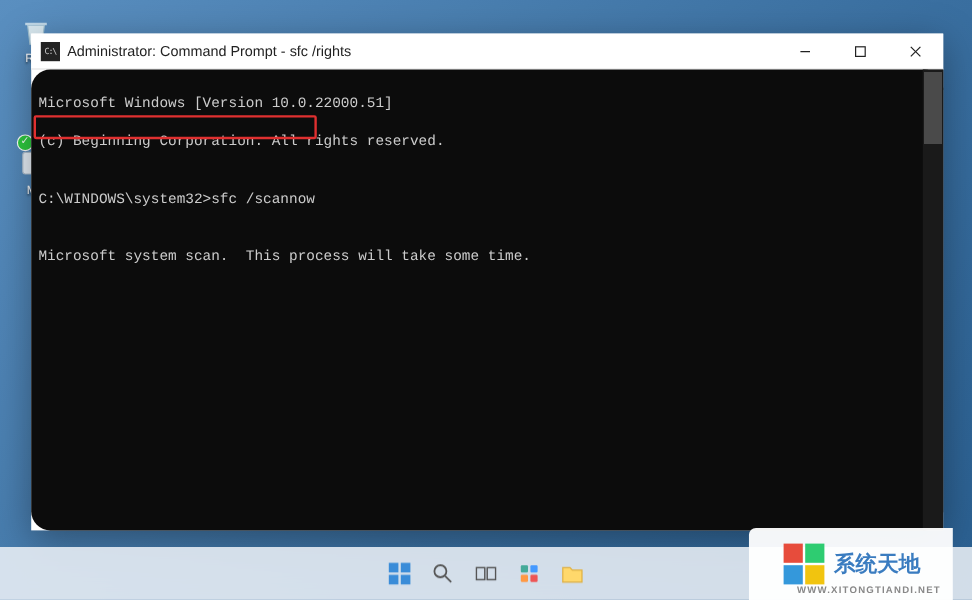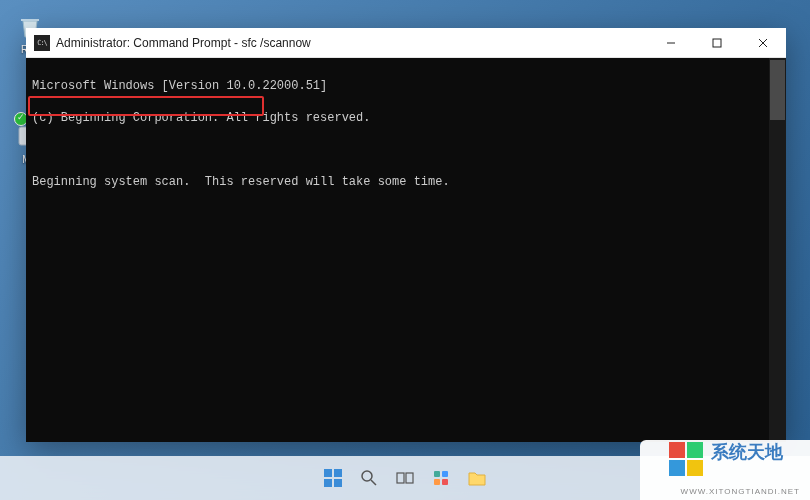--- a/index.html
+++ b/index.html
@@ -70,20 +70,21 @@
       flex: 1;
       background: #0c0c0c;
       color: #ccc;
       font-family: Consolas, 'Courier New', monospace;
       font-size: 12px;
       line-height: 16px;
       padding: 4px 6px;
       position: relative;
       white-space: pre;
       overflow: hidden;
+      border-radius: 16px;
     }
     .console .line { display:block; }
     .highlight-box {
       position: absolute;
       top: 38px;
       left: 2px;
       width: 236px;
       height: 20px;
       border: 2px solid #e03030;
       border-radius: 2px;
@@ -97,31 +98,31 @@
       background: rgba(240,243,248,0.85);
       backdrop-filter: blur(10px);
       display: flex;
       align-items: center;
       justify-content: center;
       gap: 8px;
     }
     .tb-icon { width:28px; height:28px; border-radius:4px; display:flex; align-items:center; justify-content:center; }
     .watermark {
       position: absolute;
-      bottom: 0; right: 0;
+      bottom: 0; right: 16px;
       width: 170px; height: 60px;
       background: rgba(255,255,255,0.95);
       border-top-left-radius: 6px;
-      display:flex; justify-content:center;
+      display:flex; align-items:center; justify-content:center;
       font-size: 18px; font-weight: bold;
       color: #3a7cc0;
     }
     .watermark .logo { width:38px; height:38px; margin-right:6px; position:relative; }
     .watermark .logo .sq { position:absolute; width:16px; height:16px; }
-    .watermark .sub { position:absolute; bottom:4px; right:10px; font-size:8px; color:#888; font-weight:normal; letter-spacing:1px; }
+    .watermark .sub { position:absolute; bottom:4px; right:10px; font-size:8px; color:#888; font-weight:bold; letter-spacing:1px; }
     .scrollbar-track { position:absolute; right:0; top:30px; bottom:0; width:17px; background:#1a1a1a; }
     .scrollbar-thumb { position:absolute; right:1px; top:32px; width:15px; height:60px; background:#4a4a4a; }
     .scrollbar-arrow { position:absolute; right:0; width:17px; height:17px; background:#1a1a1a; color:#888; display:flex; align-items:center; justify-content:center; font-size:8px; }
   </style>
 </head>
 <body>
 
 <div class="desktop">
 
   <div class="desktop-icon recycle">
@@ -140,21 +141,21 @@
         <rect x="4" y="6" width="22" height="18" rx="2" fill="#e8f0f8" stroke="#b0c0d0"></rect>
       </svg>
     </div>
     <div class="lbl">Mic</div>
   </div>
   <div class="check"></div>
 
   <div class="window">
     <div class="titlebar">
       <span class="icon">C:\</span>
-      <span class="title">Administrator: Command Prompt - sfc  /scannow</span>
+      <span class="title">Administrator: Command Prompt - sfc  /rights</span>
       <div class="win-controls">
         <div class="win-btn">
           <svg width="10" height="10">
               <line x1="1" y1="5" x2="9" y2="5" stroke="#222" stroke-width="1"></line>
             </svg>
         </div>
         <div class="win-btn">
           <svg width="10" height="10">
               <rect x="1" y="1" width="8" height="8" fill="none" stroke="#222" stroke-width="1"></rect>
             </svg>
@@ -164,22 +165,23 @@
               <line x1="1" y1="1" x2="9" y2="9" stroke="#222" stroke-width="1"></line>
               <line x1="9" y1="1" x2="1" y2="9" stroke="#222" stroke-width="1"></line>
             </svg>
         </div>
       </div>
     </div>
     <div class="console">
 <span class="line">Microsoft Windows [Version 10.0.22000.51]</span>
 <span class="line">(c) Beginning Corporation. All rights reserved.</span>
 <span class="line"></span>
+<span class="line">C:\WINDOWS\system32&gt;sfc /scannow</span>
 <span class="line"></span>
-<span class="line">Beginning system scan.  This reserved will take some time.</span>
+<span class="line">Microsoft system scan.  This process will take some time.</span>
 <span class="line"></span>
       <div class="highlight-box"></div>
     </div>
     <div class="scrollbar-track"></div>
     <div class="scrollbar-arrow" style="top:30px">▲</div>
     <div class="scrollbar-thumb"></div>
   </div>
 
   <div class="taskbar">
     <div class="tb-icon">

